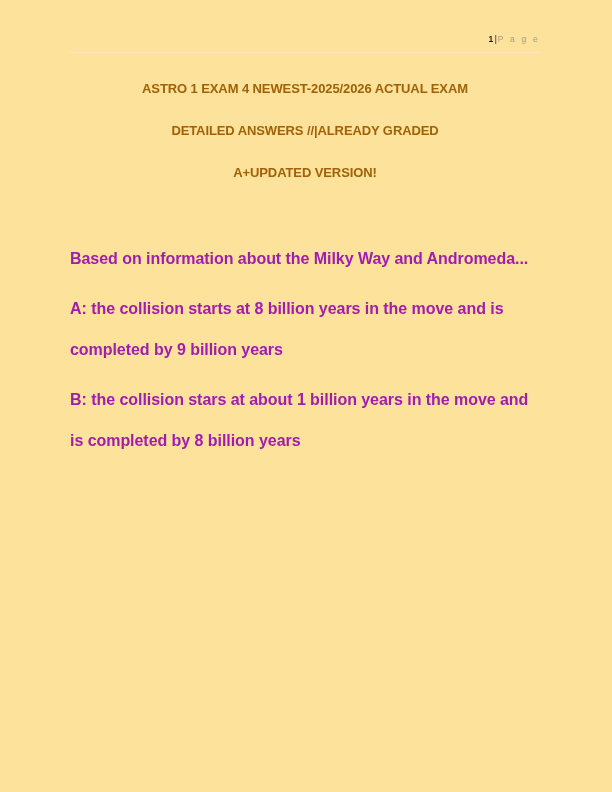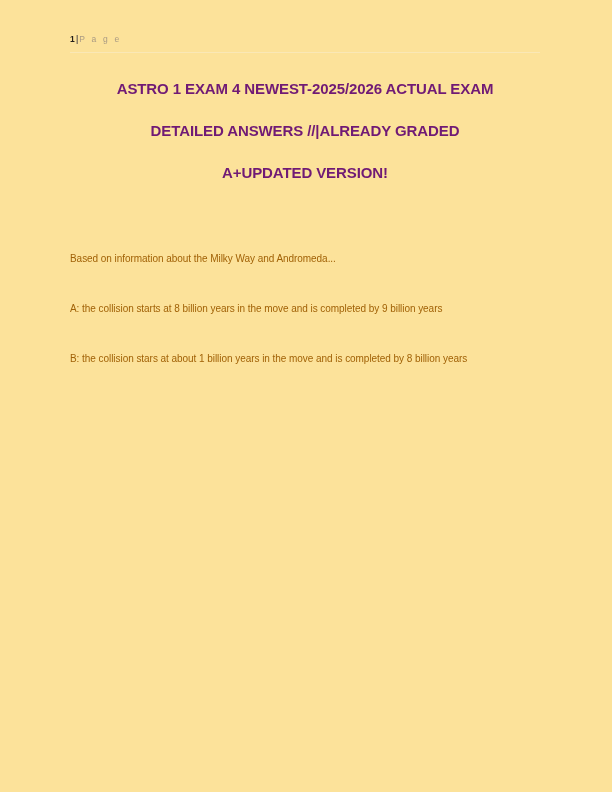--- a/index.html
+++ b/index.html
@@ -25,20 +25,21 @@
     box-sizing: border-box;
   }
 
   
   .page-header {
     position: absolute;
     top: 33px;
     left: 70px;
     width: 470px;
     height: 22px;
+    text-align: right;
   }
   .page-header-text {
     font-size: 8.5px;
     line-height: 12px;
     white-space: pre;
     display: block;
   }
   .hdr-num {
     font-weight: bold;
     color: #231f1a;
@@ -64,41 +65,42 @@
 
   
   .title-block {
     position: absolute;
     top: 68px;
     left: 70px;
     width: 470px;
     text-align: center;
   }
   .title-line {
-    color: #701a75;
+    color: #a16207;
     font-weight: bold;
-    font-size: 15px;
+    font-size: 13px;
     line-height: 42px;
     white-space: pre;
     letter-spacing: -0.1px;
   }
 
   
   .body-block {
     position: absolute;
     top: 238px;
     left: 70px;
     width: 475px;
   }
   .para {
-    color: #a16207;
-    font-size: 10px;
+    color: #a21caf;
+    font-size: 16px;
     line-height: 41px;
     margin: 0 0 9px 0;
     letter-spacing: -0.05px;
+    font-weight: bold;
   }
   .para:last-child {
     margin-bottom: 0;
   }
 </style>
 </head>
 <body>
 
 <div class="page">
 

